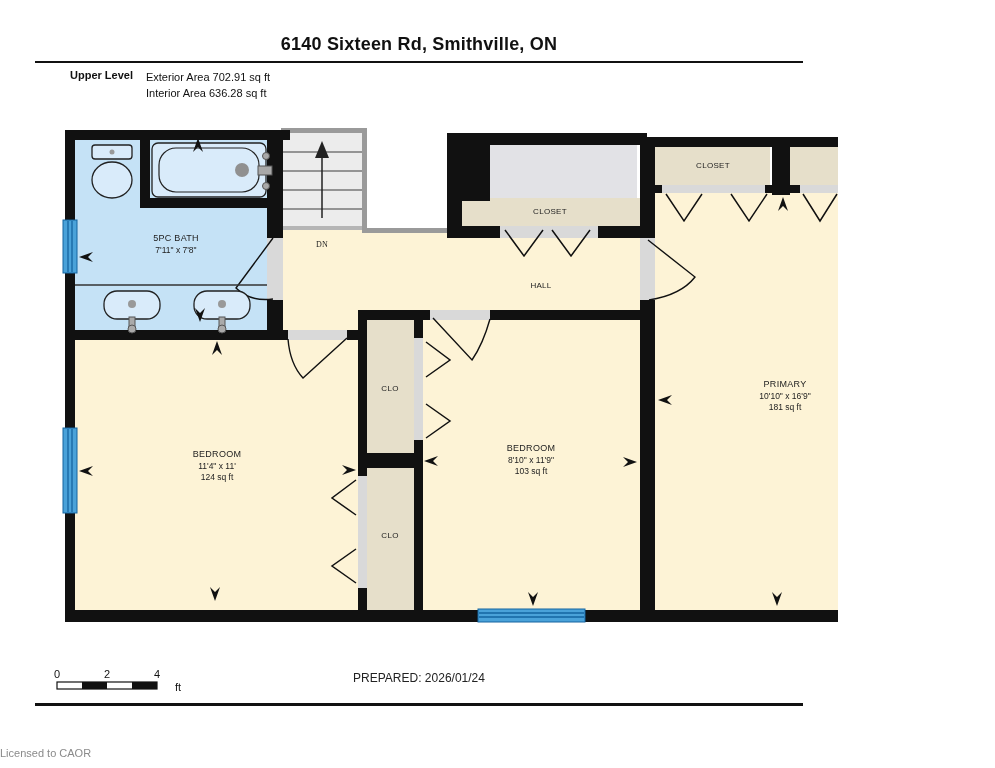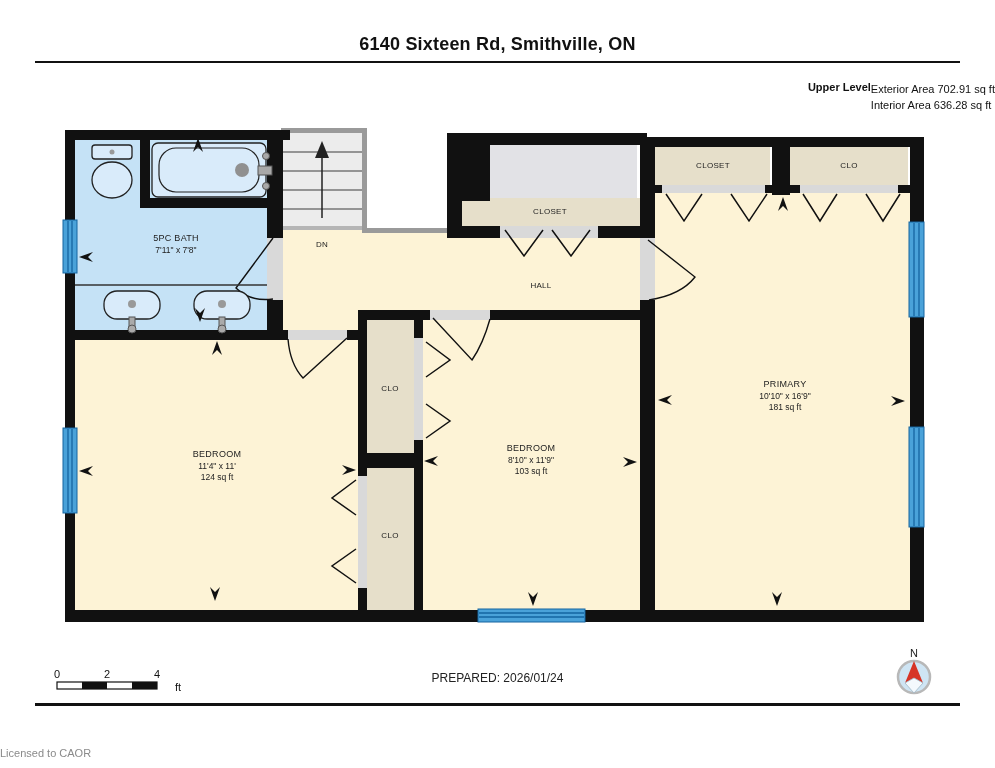--- a/index.html
+++ b/index.html
@@ -1,23 +1,23 @@
 <!DOCTYPE html>
 <html><head>
 <meta charset="utf-8">
 <style>
   html,body{margin:0;padding:0;background:#fff;}
-  #screenshot{position:relative;width:995px;height:768px;background:#ffffff;overflow:hidden;
+  #screenshot{position:relative;width:838px;height:768px;background:#ffffff;overflow:hidden;
     font-family:"Liberation Sans",sans-serif;color:#111;}
   svg{position:absolute;left:0;top:0;}
   .title{position:absolute;top:34px;left:0;right:0;text-align:center;
     font-size:18px;font-weight:bold;letter-spacing:.2px;}
   .rule-top{position:absolute;left:35px;right:35px;top:61px;height:2px;background:#111;}
-  .subtitle{position:absolute;top:69px;left:70px;right:0;display:flex;justify-content:flex-end;
-    font-size:11px;margin-top:12px;}
+  .subtitle{position:absolute;top:69px;left:70px;right:0;display:flex;justify-content:flex-start;
+    gap:13px;font-size:11px;}
   .subtitle .lvl{font-weight:bold;}
   .subtitle .areas div{line-height:16px;}
   .room-label{position:absolute;transform:translate(-50%,-50%);text-align:center;
     line-height:1.3;color:#222;white-space:nowrap;} .fs8{font-size:8px;letter-spacing:.3px;}
   .room-label .nm{font-size:9px;letter-spacing:.3px;}
   .room-label .dm,.room-label .ar{font-size:8.5px;}
   .tick{position:absolute;transform:translate(-50%,0);font-size:11px;}
   .ftunit{position:absolute;font-size:11px;}
   .prepared{position:absolute;top:671px;left:0;right:0;text-align:center;font-size:12px;color:#222;}
   .rule-bottom{position:absolute;left:35px;right:35px;top:703px;height:3px;background:#111;}
@@ -198,21 +198,21 @@
       <circle cx="914" cy="677" r="16" fill="#cfe5f4" stroke="#b8b8b8" stroke-width="2.5"></circle>
       <polygon points="914,661 905,683 914,678 923,683" fill="#d63426"></polygon>
       <polygon points="905,683 914,678 923,683 914,693" fill="#f4f9fd" stroke="#9fb6c4" stroke-width="0.8"></polygon>
     </g>
   </svg>
 
   <div class="room-label" style="left:176px;top:244px;">
     <div class="nm">5PC BATH</div>
     <div class="dm">7'11" x 7'8"</div>
   </div>
-  <div class="room-label fs8" style="left:322px;top:245px;">DN</div>
+  <div class="room-label fs8" style="left:322px;top:245px;font-family:Liberation Serif, serif;">DN</div>
   <div class="room-label fs8" style="left:541px;top:271px;margin-top:15px;">HALL</div>
   <div class="room-label fs8" style="left:550px;top:212px;">CLOSET</div>
   <div class="room-label fs8" style="left:713px;top:166px;">CLOSET</div>
   <div class="room-label fs8" style="left:849px;top:166px;">CLO</div>
   <div class="room-label fs8" style="left:390px;top:389px;">CLO</div>
   <div class="room-label fs8" style="left:390px;top:536px;">CLO</div>
   <div class="room-label" style="left:217px;top:466px;">
     <div class="nm">BEDROOM</div>
     <div class="dm">11'4" x 11'</div>
     <div class="ar">124 sq ft</div>

